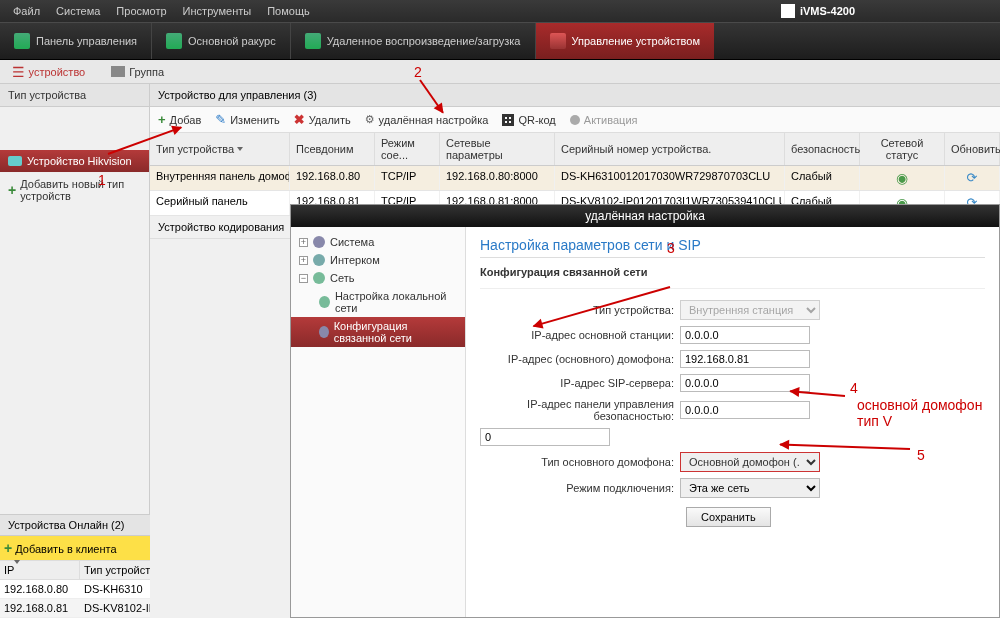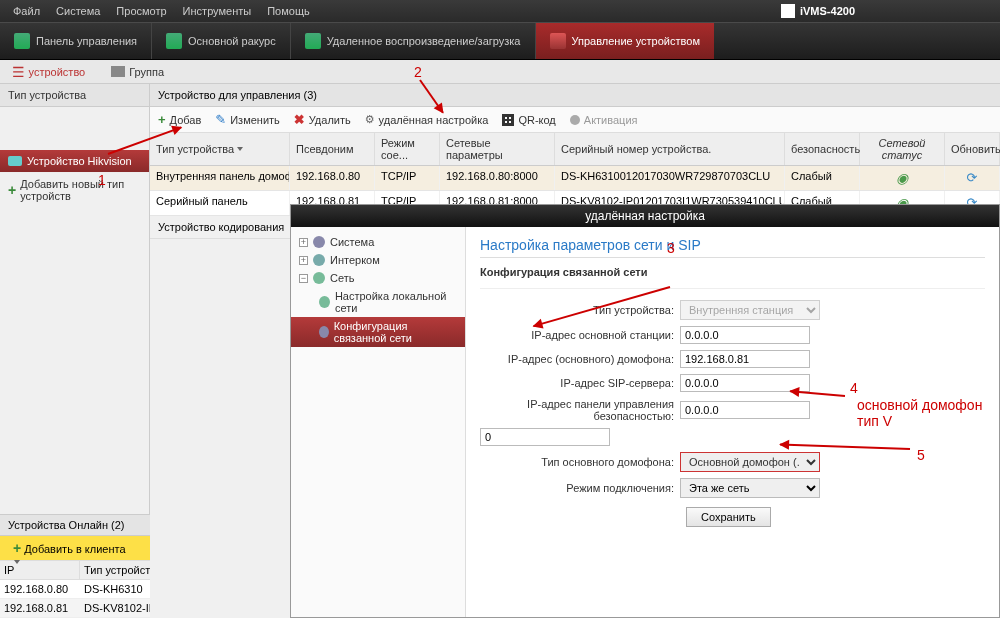--- a/index.html
+++ b/index.html
@@ -46,21 +46,21 @@
 .dt-gear{color:#666;}
 .dt-qr{width:12px;height:12px;border:1px solid #333;display:inline-block;background:repeating-linear-gradient(90deg,#333 0 2px,transparent 2px 4px),repeating-linear-gradient(0deg,#333 0 2px,transparent 2px 4px);}
 .dt-act{width:10px;height:10px;background:#aaa;border-radius:50%;display:inline-block;}
 
 .grid-head { display:flex; background:#eee; border-bottom:1px solid #ccc; color:#333;}
 .grid-head > div { padding:4px 6px; border-right:1px solid #ddd; display:flex; align-items:center; gap:3px;}
 .sort-ic{width:0;height:0;border-left:3px solid transparent;border-right:3px solid transparent;border-top:4px solid #666;}
 .grid-row { display:flex; border-bottom:1px solid #e5e5e5; background:#fff;}
 .grid-row.sel{ background:#f5eee0;}
 .grid-row > div { padding:4px 6px; border-right:1px solid #f0f0f0; overflow:hidden; white-space:nowrap;}
-.c1{width:140px;} .c2{width:85px;} .c3{width:65px;} .c4{width:115px;} .c5{width:230px;} .c6{width:75px;} .c7{width:85px;text-align:center;font-style:italic;} .c8{width:55px;text-align:center;}
+.c1{width:140px;} .c2{width:85px;} .c3{width:65px;} .c4{width:115px;} .c5{width:230px;} .c6{width:75px;} .c7{width:85px;text-align:center;} .c8{width:55px;text-align:center;}
 .status-ok{color:#4a9a4a;font-size:14px;}
 .refresh-ic{color:#3a8ac7;font-size:13px;}
 
 .enc-row{ background:#f0f0f0; padding:5px 8px; border-bottom:1px solid #ddd;}
 
 .remote-panel { position:absolute; left:140px; right:0; top:120px; bottom:0; background:#fff; display:flex; flex-direction:column; border:1px solid #999;}
 .remote-title { background:linear-gradient(#333, #111); color:#fff; text-align:center; padding:4px; font-size:12px;}
 .remote-body { flex:1; display:flex; }
 .remote-tree { width:175px; background:#fafafa; border-right:1px solid #ddd; padding:6px 0;}
 .tree-node{ padding:3px 6px 3px 20px; display:flex; align-items:center; gap:5px; cursor:pointer; color:#333;}
@@ -77,21 +77,21 @@
 .form-sub { font-weight:bold; padding:5px 0 10px; border-bottom:1px solid #eee; margin-bottom:8px;}
 .form-row{ display:flex; align-items:center; padding:3px 0;}
 .form-row label{ width:200px; text-align:right; padding-right:6px; color:#333;}
 .form-row input, .form-row select{ width:130px; padding:2px 4px; border:1px solid #bbb; font-size:11px;}
 .form-row select.hl{ border:1px solid #c33; color:#333;}
 .form-row select{width:140px;}
 .save-btn{ margin-left:206px; margin-top:6px; padding:3px 14px; border:1px solid #aaa; background:linear-gradient(#fafafa,#e4e4e4); cursor:pointer;}
 
 .online-panel { position:absolute; left:0; bottom:0; width:180px; background:#fde047; border-top:1px solid #ccc;}
 .online-hdr{ padding:4px 8px; background:#e4e4e4; border-bottom:1px solid #ccc;}
-.online-tb{ padding:4px 13px; display:flex; align-items:center; justify-content:space-between; border-bottom:1px solid #ddd;}
+.online-tb{ padding:4px 4px; display:flex; align-items:center; justify-content:space-between; border-bottom:1px solid #ddd;}
 .online-tb .plus{color:#3a8a3a;}
 .online-head{ display:flex; background:#eee; border-bottom:1px solid #ddd;}
 .online-head > div{ padding:3px 4px; border-right:1px solid #ddd;}
 .oc1{width:80px;} .oc2{width:95px;}
 .online-row{display:flex; border-bottom:1px solid #eee; background:#fff;}
 .online-row.alt{background:#f4f4f4;}
 .online-row > div{padding:3px 4px;}
 
 
 .anno { position:absolute; color:#c00; font-size:14px; z-index:20;}

